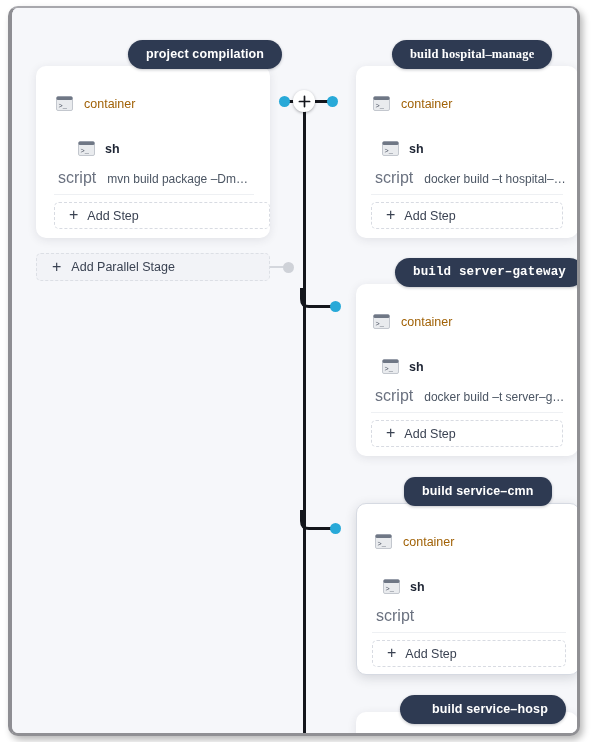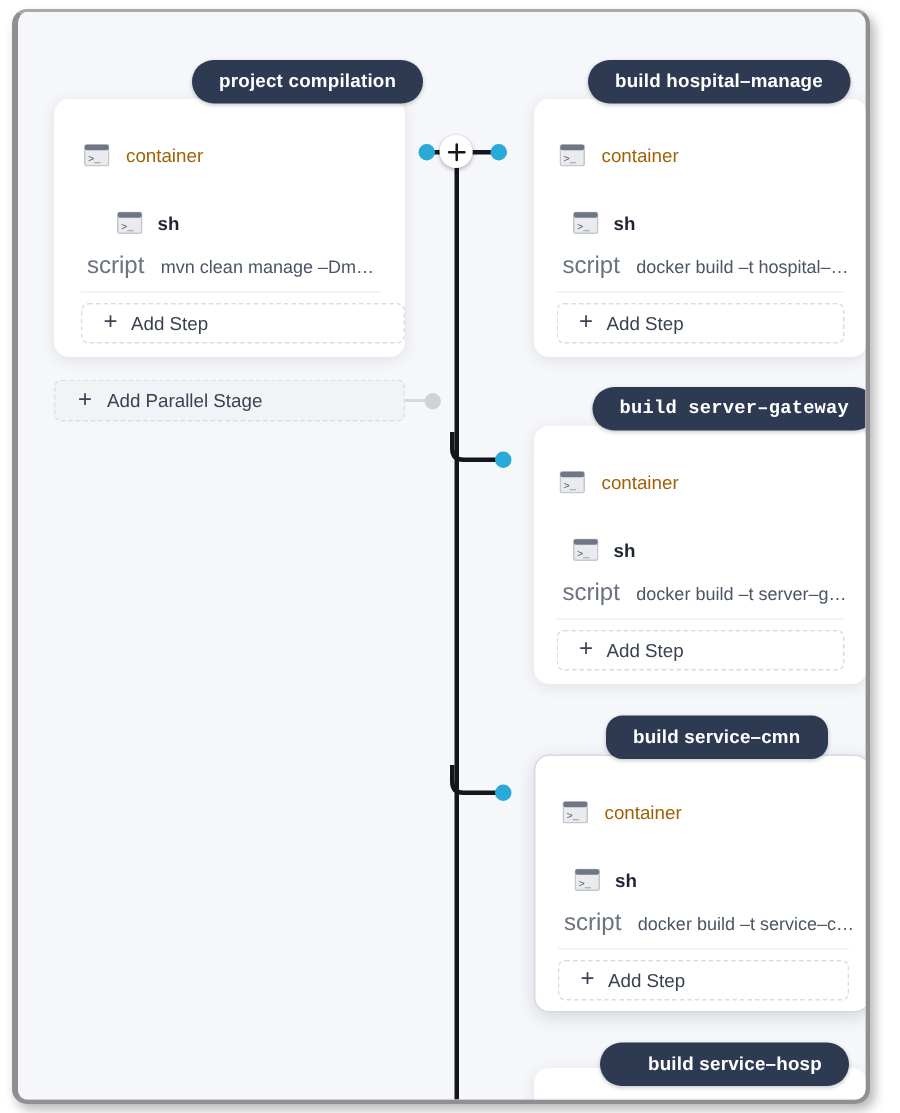--- a/index.html
+++ b/index.html
@@ -276,21 +276,21 @@
         <svg class="term-icon" width="17" height="15" viewBox="0 0 17 15">
           <rect x="0.5" y="0.5" width="16" height="14" rx="1.5" fill="#e9ebee" stroke="#c3c7ce"></rect>
           <rect x="0.5" y="0.5" width="16" height="3.6" rx="1.5" fill="#6f7785"></rect>
           <text x="2.6" y="12" font-family="'Liberation Mono', monospace" font-size="7" fill="#4b5260">&gt;_</text>
         </svg>
         <span class="label-sh">sh</span>
       </div>
 
       <div class="row-script" style="left:22px; top:103px;">
         <span class="script-key">script</span>
-        <span class="script-val">mvn clean manage –Dm…</span>
+        <span class="script-val">mvn build package –Dm…</span>
       </div>
 
       <div class="divider" style="left:18px; top:128px; width:200px;"></div>
 
       <div class="add-step" style="left:18px; top:136px; width:216px; height:27px;">
         <span class="plus-glyph">+</span>
         <span>Add Step</span>
       </div>
     </div>
 
@@ -327,21 +327,21 @@
       </div>
 
       <div class="divider" style="left:15px; top:128px; width:192px;"></div>
 
       <div class="add-step" style="left:15px; top:136px; width:192px; height:27px;">
         <span class="plus-glyph">+</span>
         <span>Add Step</span>
       </div>
     </div>
 
-    <div class="pill" style="left:380px; top:32px;">build hospital–manage</div>
+    <div class="pill" style="left:380px; top:32px;font-family:Liberation Serif, serif;">build hospital–manage</div>
 
     <div class="card shadow" style="left:344px; top:276px; width:222px; height:172px;">
 
       <div class="row-container" style="left:17px; top:30px;">
         <svg class="term-icon" width="17" height="15" viewBox="0 0 17 15">
           <rect x="0.5" y="0.5" width="16" height="14" rx="1.5" fill="#e9ebee" stroke="#c3c7ce"></rect>
           <rect x="0.5" y="0.5" width="16" height="3.6" rx="1.5" fill="#6f7785"></rect>
           <text x="2.6" y="12" font-family="'Liberation Mono', monospace" font-size="7" fill="#4b5260">&gt;_</text>
         </svg>
         <span class="label-container">container</span>
@@ -386,21 +386,20 @@
         <svg class="term-icon" width="17" height="15" viewBox="0 0 17 15">
           <rect x="0.5" y="0.5" width="16" height="14" rx="1.5" fill="#e9ebee" stroke="#c3c7ce"></rect>
           <rect x="0.5" y="0.5" width="16" height="3.6" rx="1.5" fill="#6f7785"></rect>
           <text x="2.6" y="12" font-family="'Liberation Mono', monospace" font-size="7" fill="#4b5260">&gt;_</text>
         </svg>
         <span class="label-sh">sh</span>
       </div>
 
       <div class="row-script" style="left:19px; top:103px;">
         <span class="script-key">script</span>
-        <span class="script-val">docker build –t service–c…</span>
       </div>
 
       <div class="divider" style="left:15px; top:128px; width:194px;"></div>
 
       <div class="add-step" style="left:15px; top:136px; width:194px; height:27px;">
         <span class="plus-glyph">+</span>
         <span>Add Step</span>
       </div>
     </div>
 

